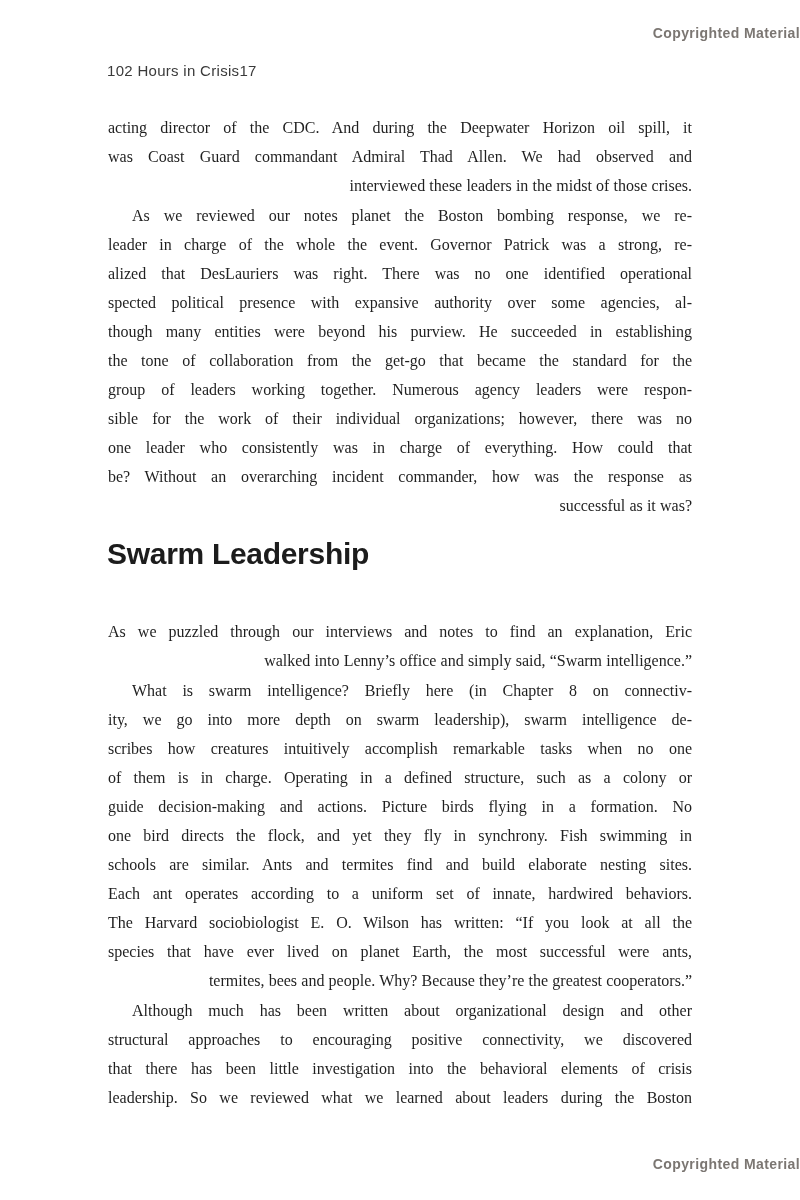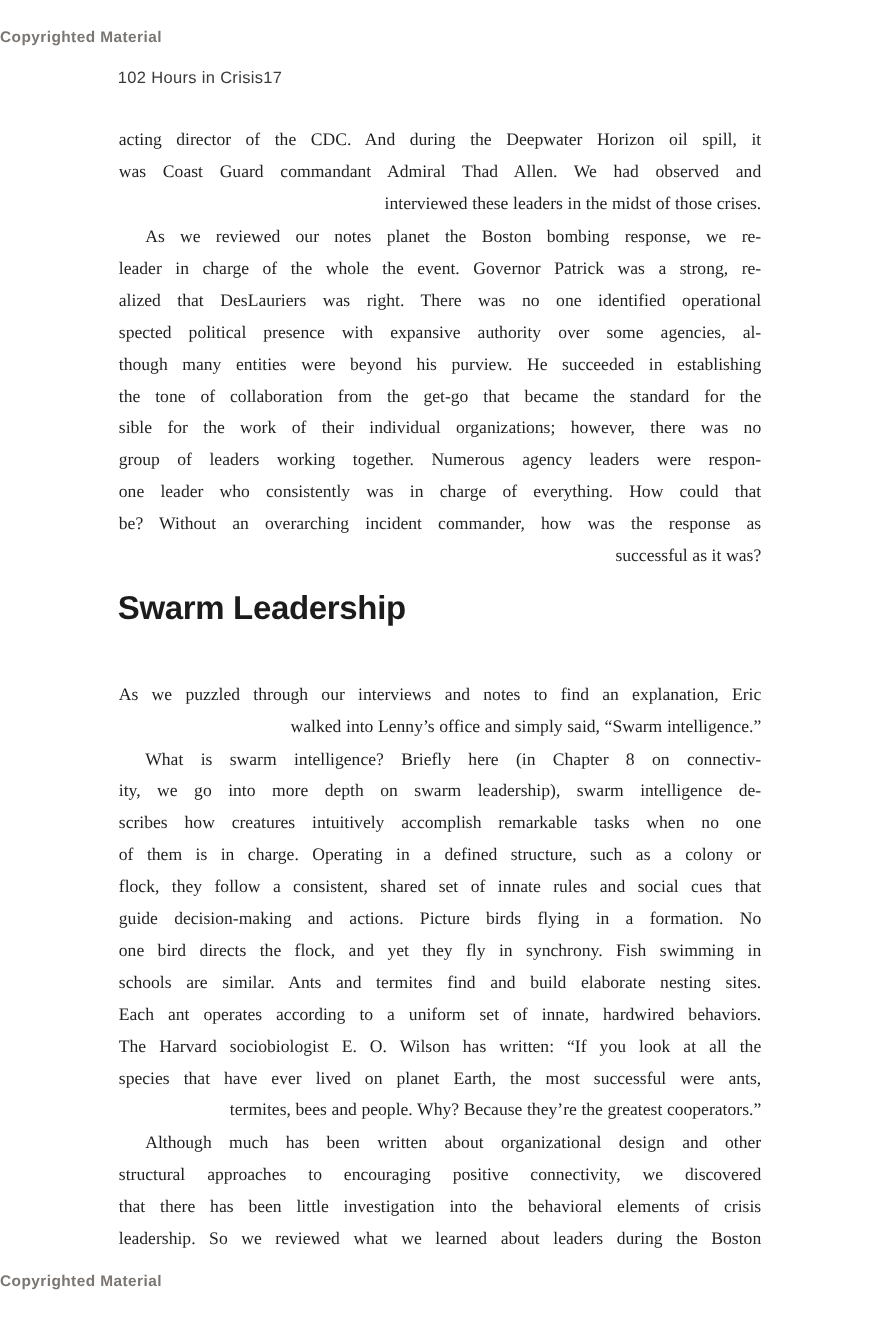--- a/index.html
+++ b/index.html
@@ -8,21 +8,21 @@
     width: 800px;
     height: 1200px;
     background: #ffffff;
     font-family: "Liberation Serif", serif;
     overflow: hidden;
   }
   .copyright {
     position: absolute;
     left: 0;
     width: 100%;
-    text-align: left;
+    text-align: right;
     font-family: "Liberation Sans", sans-serif;
     font-weight: bold;
     font-size: 14px;
     line-height: 17px;
     color: #7b7672;
     letter-spacing: 0.4px;
   }
   .copyright.top { top: 25px; }
   .copyright.bottom { top: 1156px; }
   .running-header {
@@ -93,37 +93,36 @@
         <div class="line fill">was Coast Guard commandant Admiral Thad Allen. We had observed and</div>
         <div class="line">interviewed these leaders in the midst of those crises.</div>
       </div>
       <div class="para indent">
         <div class="line fill">As we reviewed our notes planet the Boston bombing response, we re-</div>
         <div class="line fill">leader in charge of the whole the event. Governor Patrick was a strong, re-</div>
         <div class="line fill">alized that DesLauriers was right. There was no one identified operational</div>
         <div class="line fill">spected political presence with expansive authority over some agencies, al-</div>
         <div class="line fill">though many entities were beyond his purview. He succeeded in establishing</div>
         <div class="line fill">the tone of collaboration from the get-go that became the standard for the</div>
+        <div class="line fill">group of leaders working together. Numerous agency leaders were respon-</div>
         <div class="line fill">sible for the work of their individual organizations; however, there was no</div>
-        <div class="line fill">group of leaders working together. Numerous agency leaders were respon-</div>
         <div class="line fill">one leader who consistently was in charge of everything. How could that</div>
         <div class="line fill">be? Without an overarching incident commander, how was the response as</div>
         <div class="line">successful as it was?</div>
       </div>
       <h1 class="section-heading">Swarm Leadership</h1>
       <div class="para">
         <div class="line fill">As we puzzled through our interviews and notes to find an explanation, Eric</div>
         <div class="line">walked into Lenny’s office and simply said, “Swarm intelligence.”</div>
       </div>
       <div class="para indent">
         <div class="line fill">What is swarm intelligence? Briefly here (in Chapter 8 on connectiv-</div>
         <div class="line fill">ity, we go into more depth on swarm leadership), swarm intelligence de-</div>
         <div class="line fill">scribes how creatures intuitively accomplish remarkable tasks when no one</div>
         <div class="line fill">of them is in charge. Operating in a defined structure, such as a colony or</div>
-        <div class="line fill">flock, they follow a consistent, shared set of innate rules and social cues that</div>
         <div class="line fill">guide decision-making and actions. Picture birds flying in a formation. No</div>
         <div class="line fill">one bird directs the flock, and yet they fly in synchrony. Fish swimming in</div>
         <div class="line fill">schools are similar. Ants and termites find and build elaborate nesting sites.</div>
         <div class="line fill">Each ant operates according to a uniform set of innate, hardwired behaviors.</div>
         <div class="line fill">The Harvard sociobiologist E. O. Wilson has written: “If you look at all the</div>
         <div class="line fill">species that have ever lived on planet Earth, the most successful were ants,</div>
         <div class="line">termites, bees and people. Why? Because they’re the greatest cooperators.”</div>
       </div>
       <div class="para indent">
         <div class="line fill">Although much has been written about organizational design and other</div>

